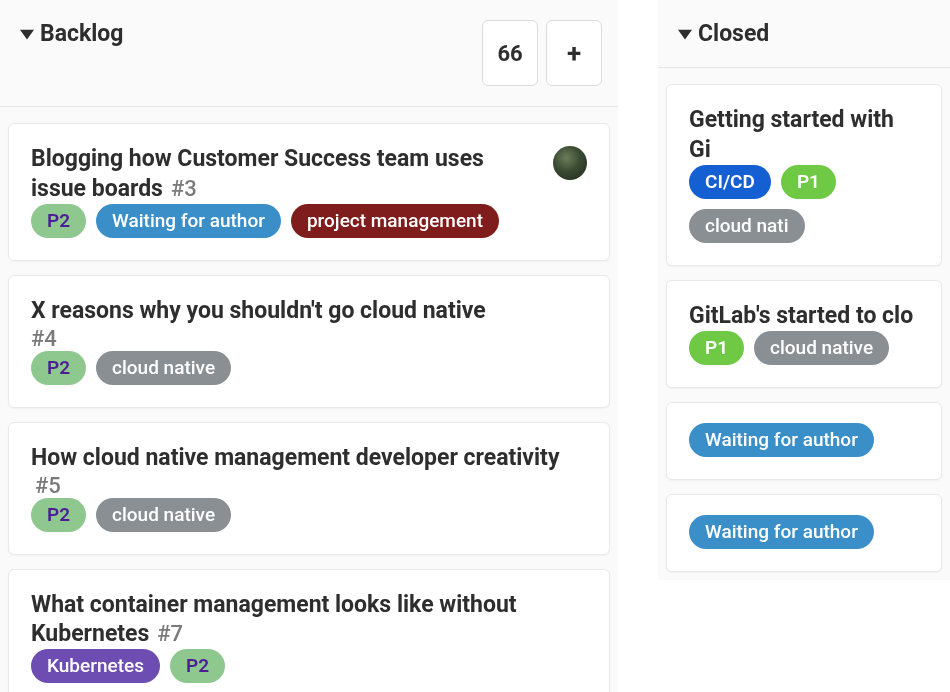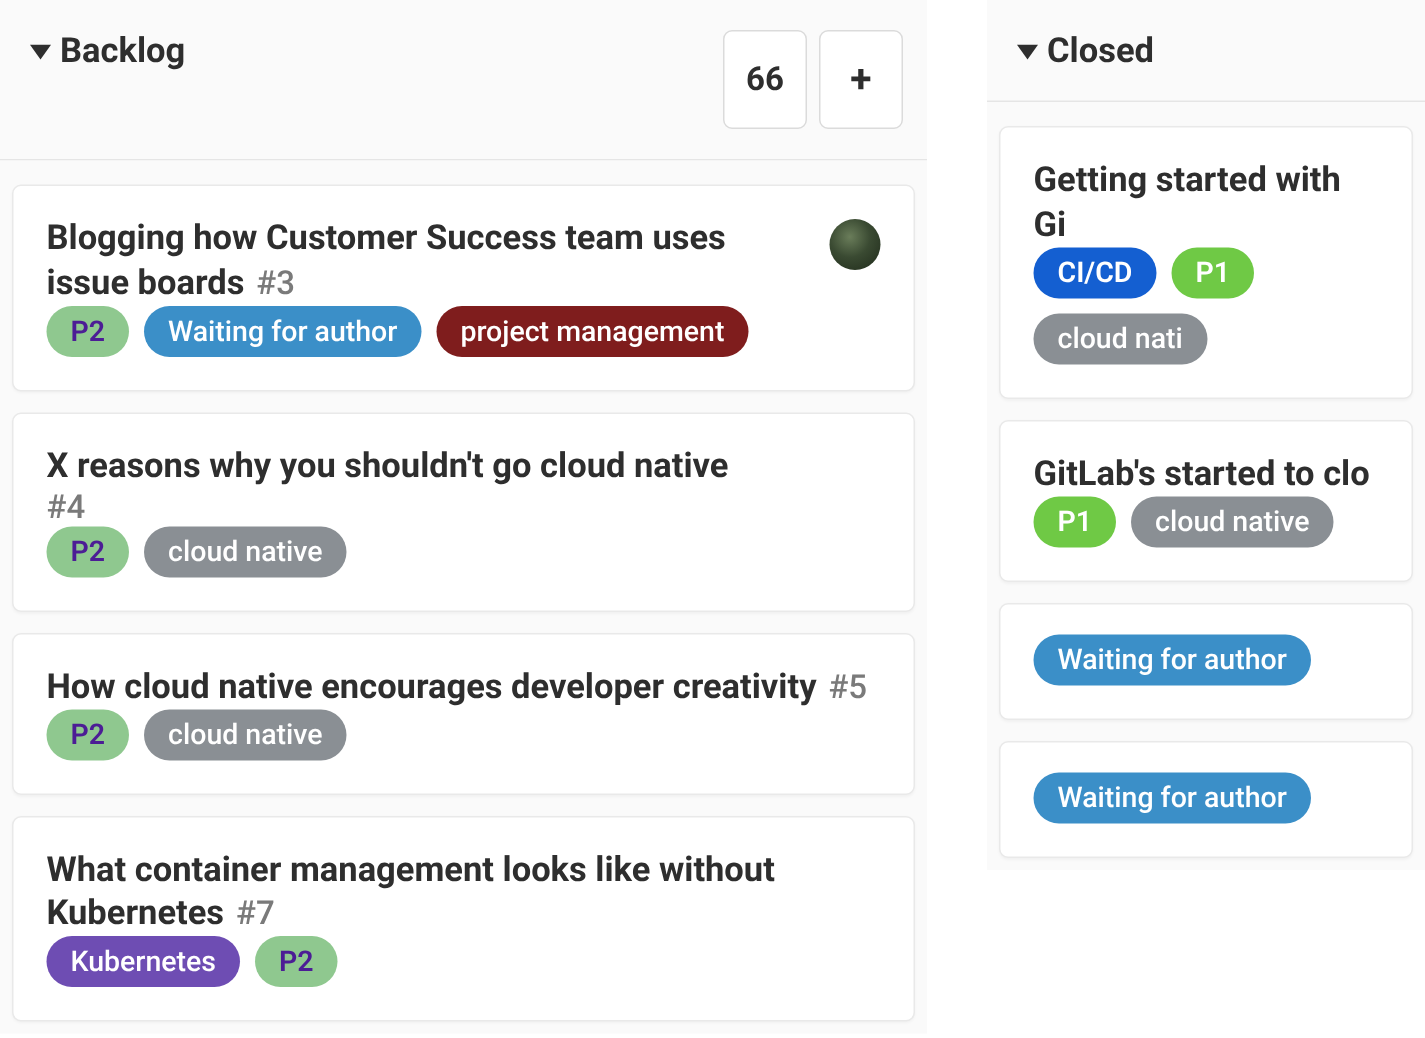--- a/index.html
+++ b/index.html
@@ -200,21 +200,21 @@
           <div><span class="issue-ref" style="margin-left:0;">#4</span></div>
         </div>
         <div class="labels-row">
           <span class="label p2">P2</span>
           <span class="label cloud-native">cloud native</span>
         </div>
       </div>
 
       <div class="card">
         <div class="card-title-wrap">
-          <span class="card-title">How cloud native encourages developer creativity</span>
+          <span class="card-title">How cloud native management developer creativity</span>
           <span class="issue-ref">#5</span>
         </div>
         <div class="labels-row">
           <span class="label p2">P2</span>
           <span class="label cloud-native">cloud native</span>
         </div>
       </div>
 
       <div class="card">
         <div class="card-title-wrap">

